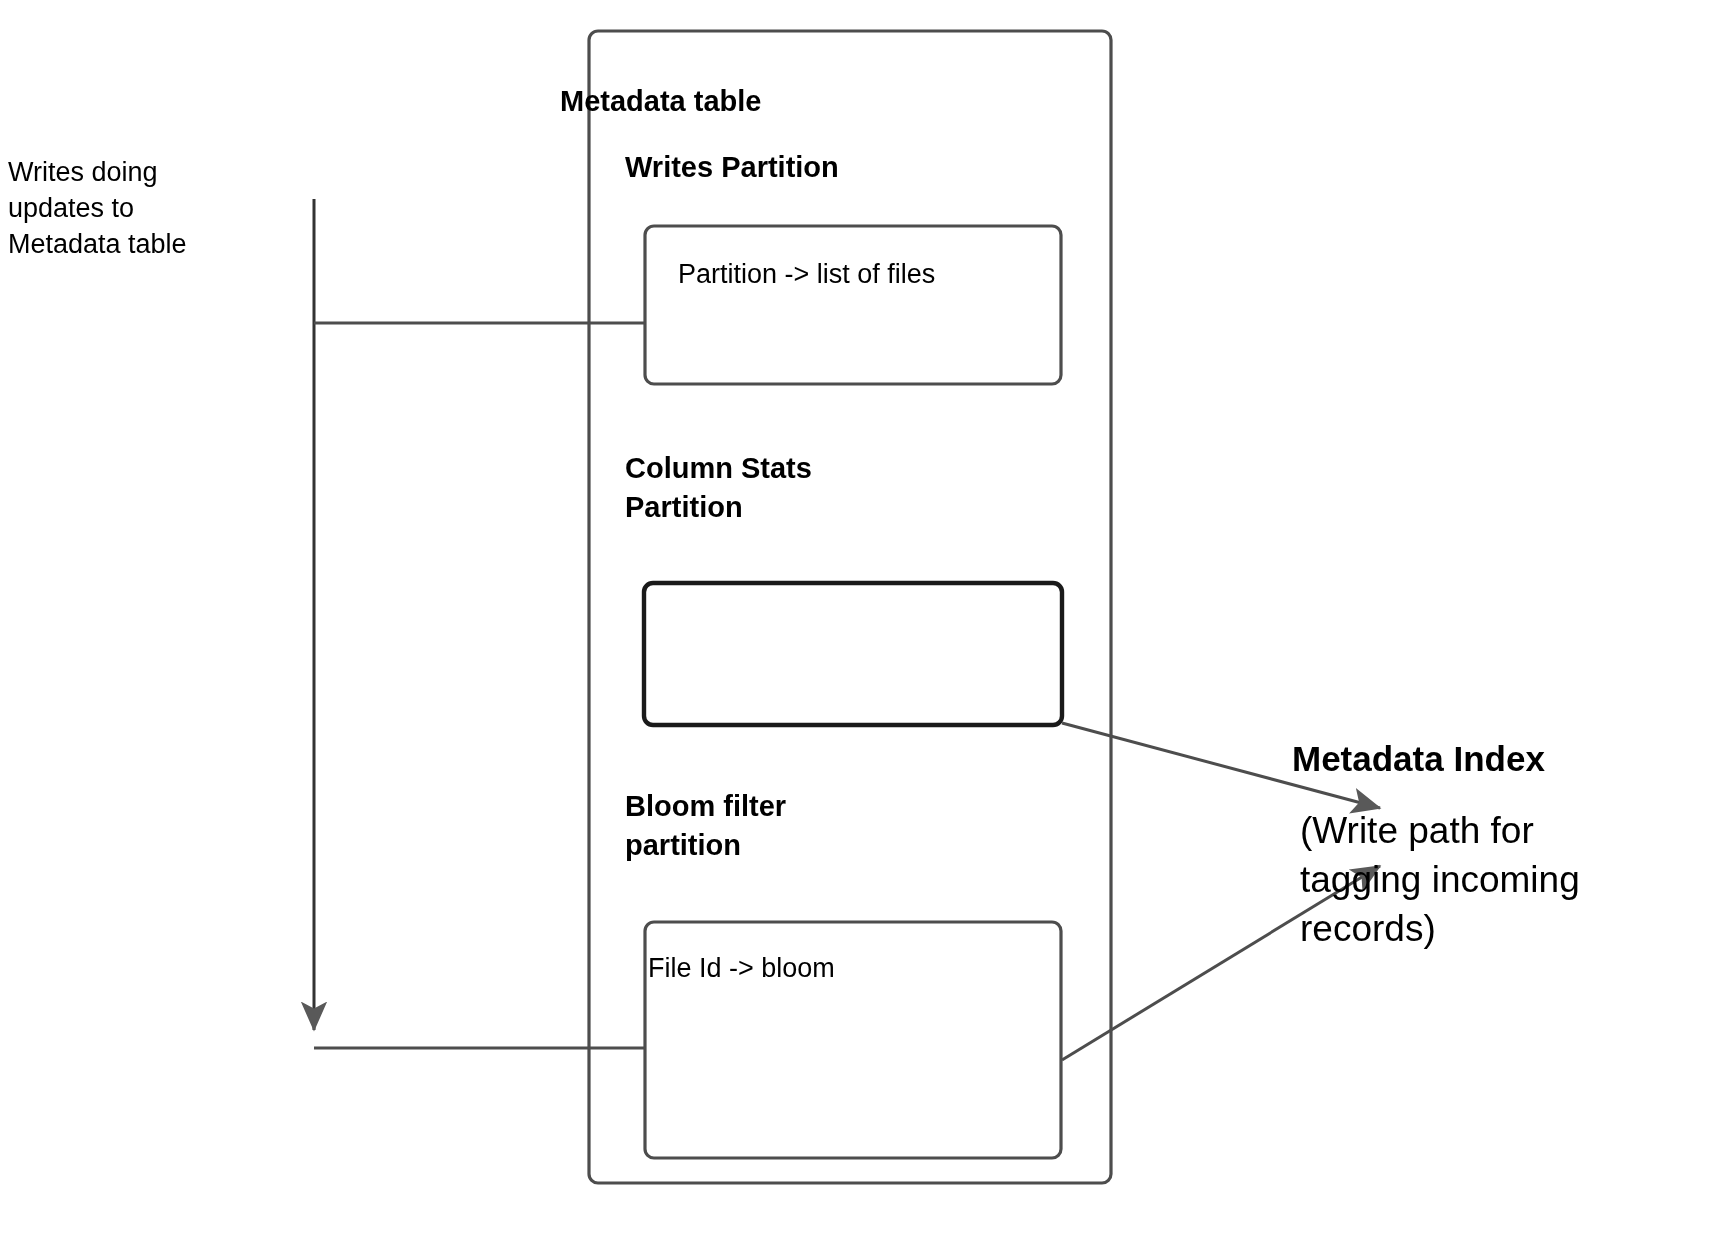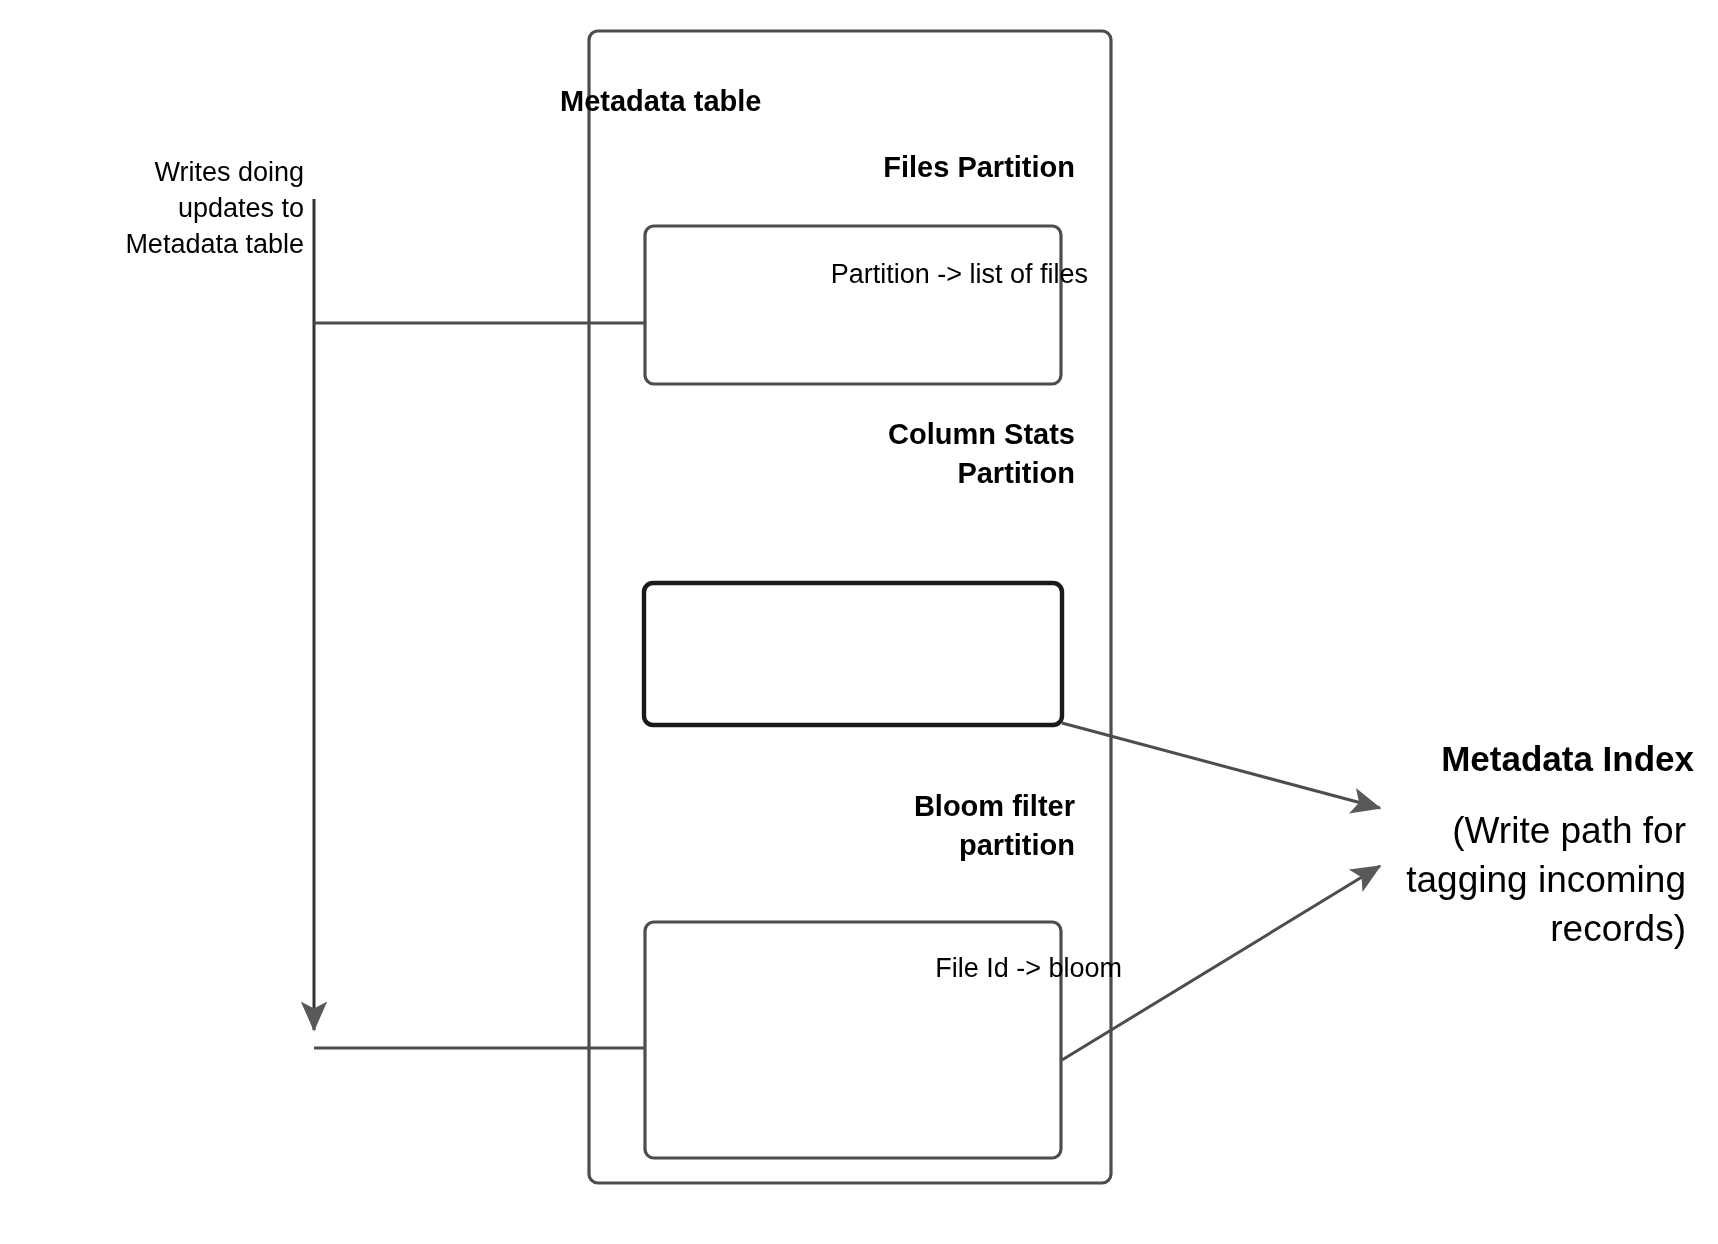--- a/index.html
+++ b/index.html
@@ -22,21 +22,21 @@
     top: 0;
     width: 1718px;
     height: 1244px;
     pointer-events: none;
   }
 
   
   .txt {
     position: absolute;
     color: #000000;
-    text-align: right;
+    text-align: left;
     line-height: 1.33;
     white-space: pre-line;
   }
 
   
   #writes-caption {
     left: 8px;
     top: 155px;
     width: 296px;
     font-size: 27px;
@@ -59,21 +59,21 @@
     font-weight: bold;
     color: #000000;
   }
   #files-partition-heading {
     left: 625px;
     top: 148px;
     width: 450px;
   }
   #column-stats-partition-heading {
     left: 625px;
-    top: 415px;
+    top: 449px;
     width: 450px;
   }
   #bloom-filter-partition-heading {
     left: 625px;
     top: 787px;
     width: 450px;
   }
 
   
   .box-text {
@@ -148,21 +148,21 @@
 
     <path d="M1062,1060 L1380,866" fill="none" stroke="#4d4d4d" stroke-width="3" marker-end="url(#arrow-right)"></path>
   </svg>
 
   <div class="txt" id="writes-caption">Writes doing
 updates to
 Metadata table</div>
 
   <div class="txt" id="metadata-table-title">Metadata table</div>
 
-  <div class="txt partition-heading" id="files-partition-heading">Files Partition</div>
+  <div class="txt partition-heading" id="files-partition-heading">Writes Partition</div>
 
   <div class="txt box-text" id="files-box-text">Partition -&gt; list of files</div>
 
   <div class="txt partition-heading" id="column-stats-partition-heading">Column Stats
 Partition</div>
 
 
   <div class="txt partition-heading" id="bloom-filter-partition-heading">Bloom filter
 partition</div>
 

